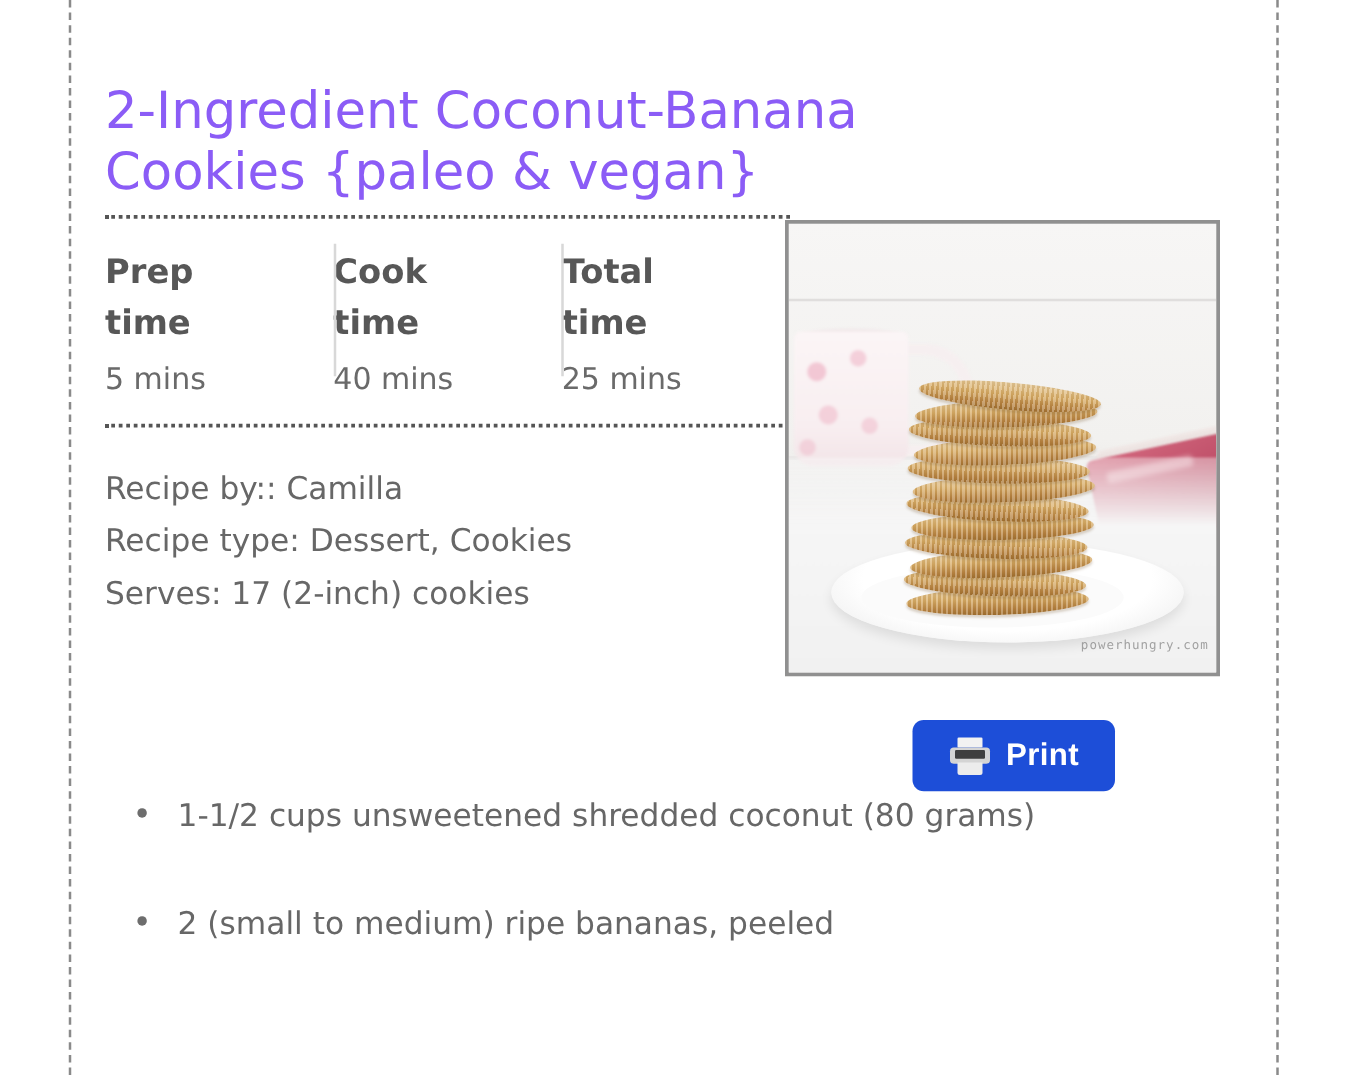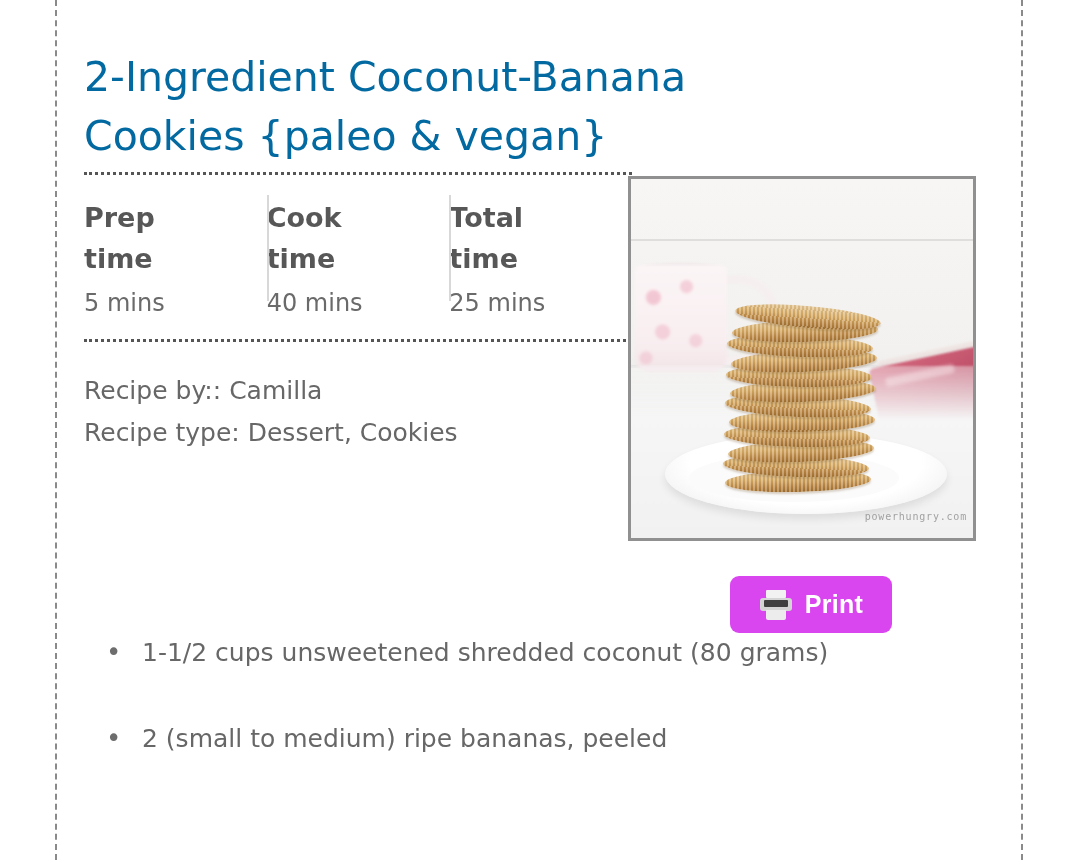--- a/index.html
+++ b/index.html
@@ -34,26 +34,26 @@
     left: 84px;
     top: 0;
     width: 910px;
     height: 864px;
   }
 
   
   #recipe-title {
     position: absolute;
     left: 0px;
-    top: 21px;
+    top: 37px;
     width: 760px;
     font-size: 41px;
-    line-height: 59px;
+    line-height: 49px;
     font-weight: 400;
-    color: #0369a1;
+    color: #8b5cf6;
     letter-spacing: 0px;
   }
 
   
   #times-table {
     position: absolute;
     left: 0px;
     top: 172px;
     width: 548px;
     height: 170px;
@@ -307,21 +307,21 @@
     color: rgba(130,130,130,0.72);
   }
 
   
   #print-button {
     position: absolute;
     left: 646px;
     top: 576px;
     width: 162px;
     height: 57px;
-    background: #d946ef;
+    background: #1d4ed8;
     border: none;
     border-radius: 9px;
     display: flex;
     align-items: center;
     justify-content: center;
     gap: 12px;
     cursor: pointer;
     padding: 12px 10px;
     box-sizing: border-box;
   }
@@ -402,20 +402,21 @@
         </div>
         <div class="time-value">25 mins</div>
       </div>
 
     </div>
   </div>
 
   <div id="recipe-meta">
     <div class="meta-line">Recipe by:: Camilla</div>
     <div class="meta-line">Recipe type: Dessert, Cookies</div>
+    <div class="meta-line">Serves: 17 (2-inch) cookies</div>
   </div>
 
 
   <ul id="ingredients-list">
     <li>1-1/2 cups unsweetened shredded coconut (80 grams)</li>
     <li>2 (small to medium) ripe bananas, peeled</li>
   </ul>
 
   <div id="recipe-photo">
     <div class="photo-inner">

